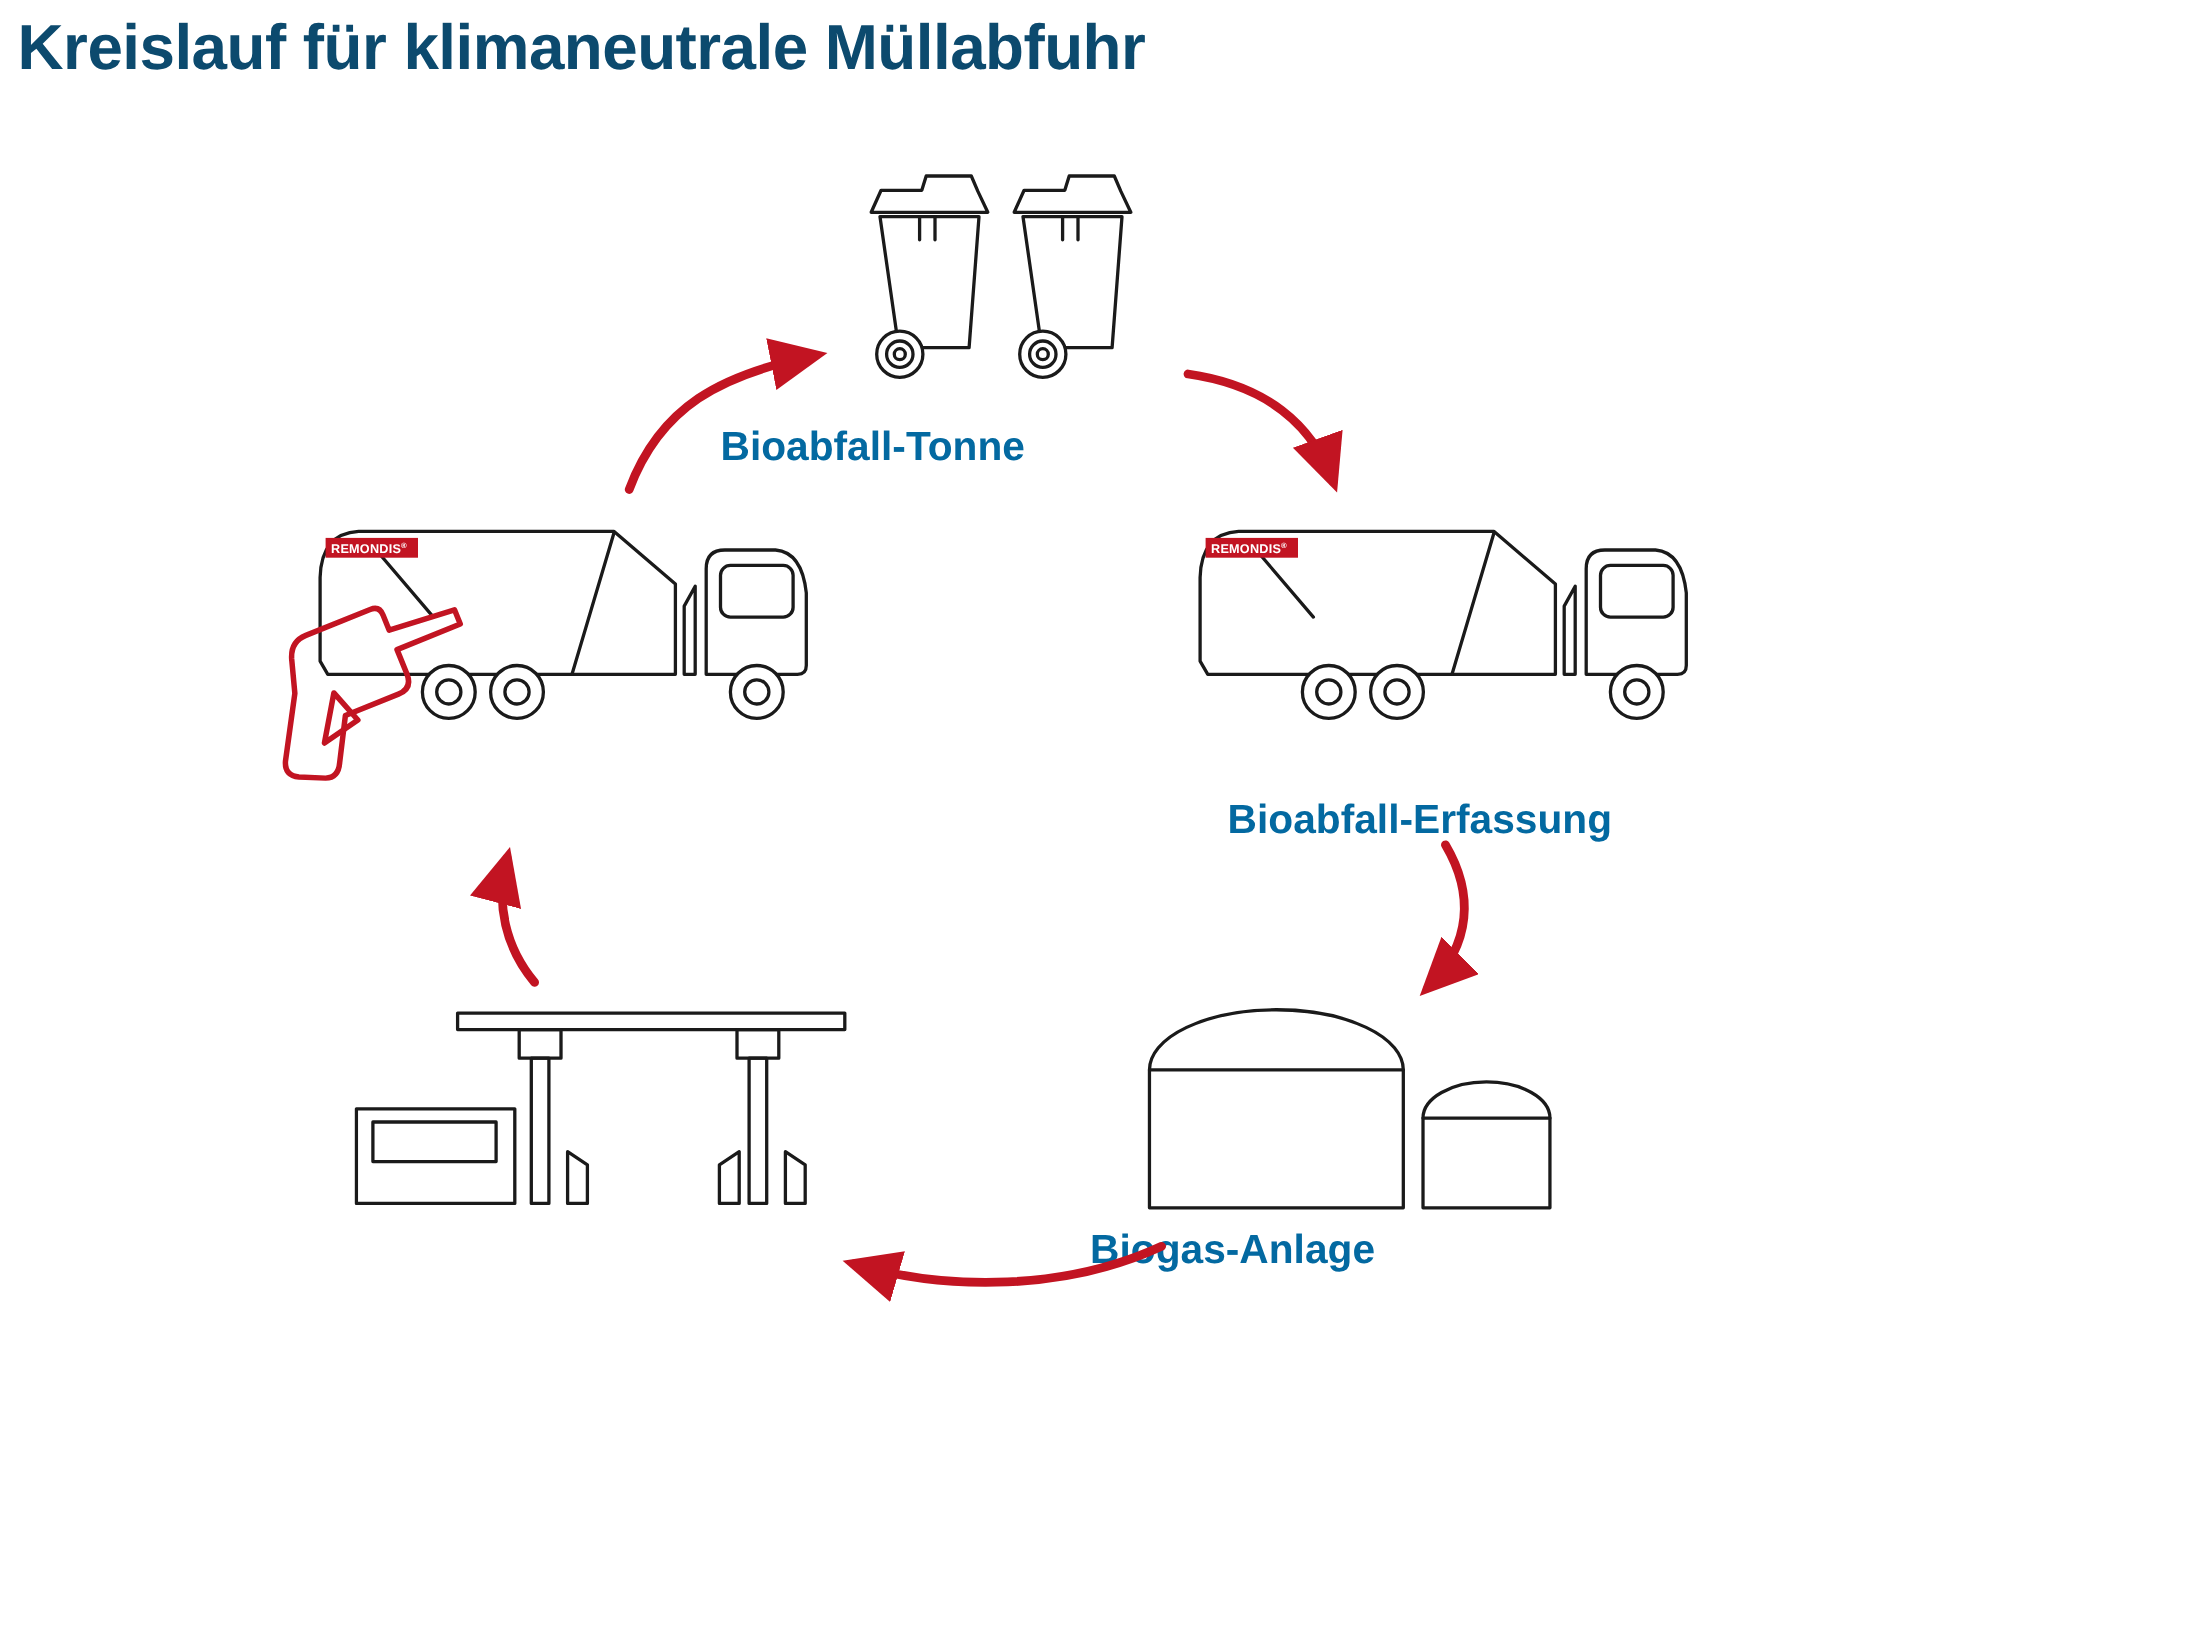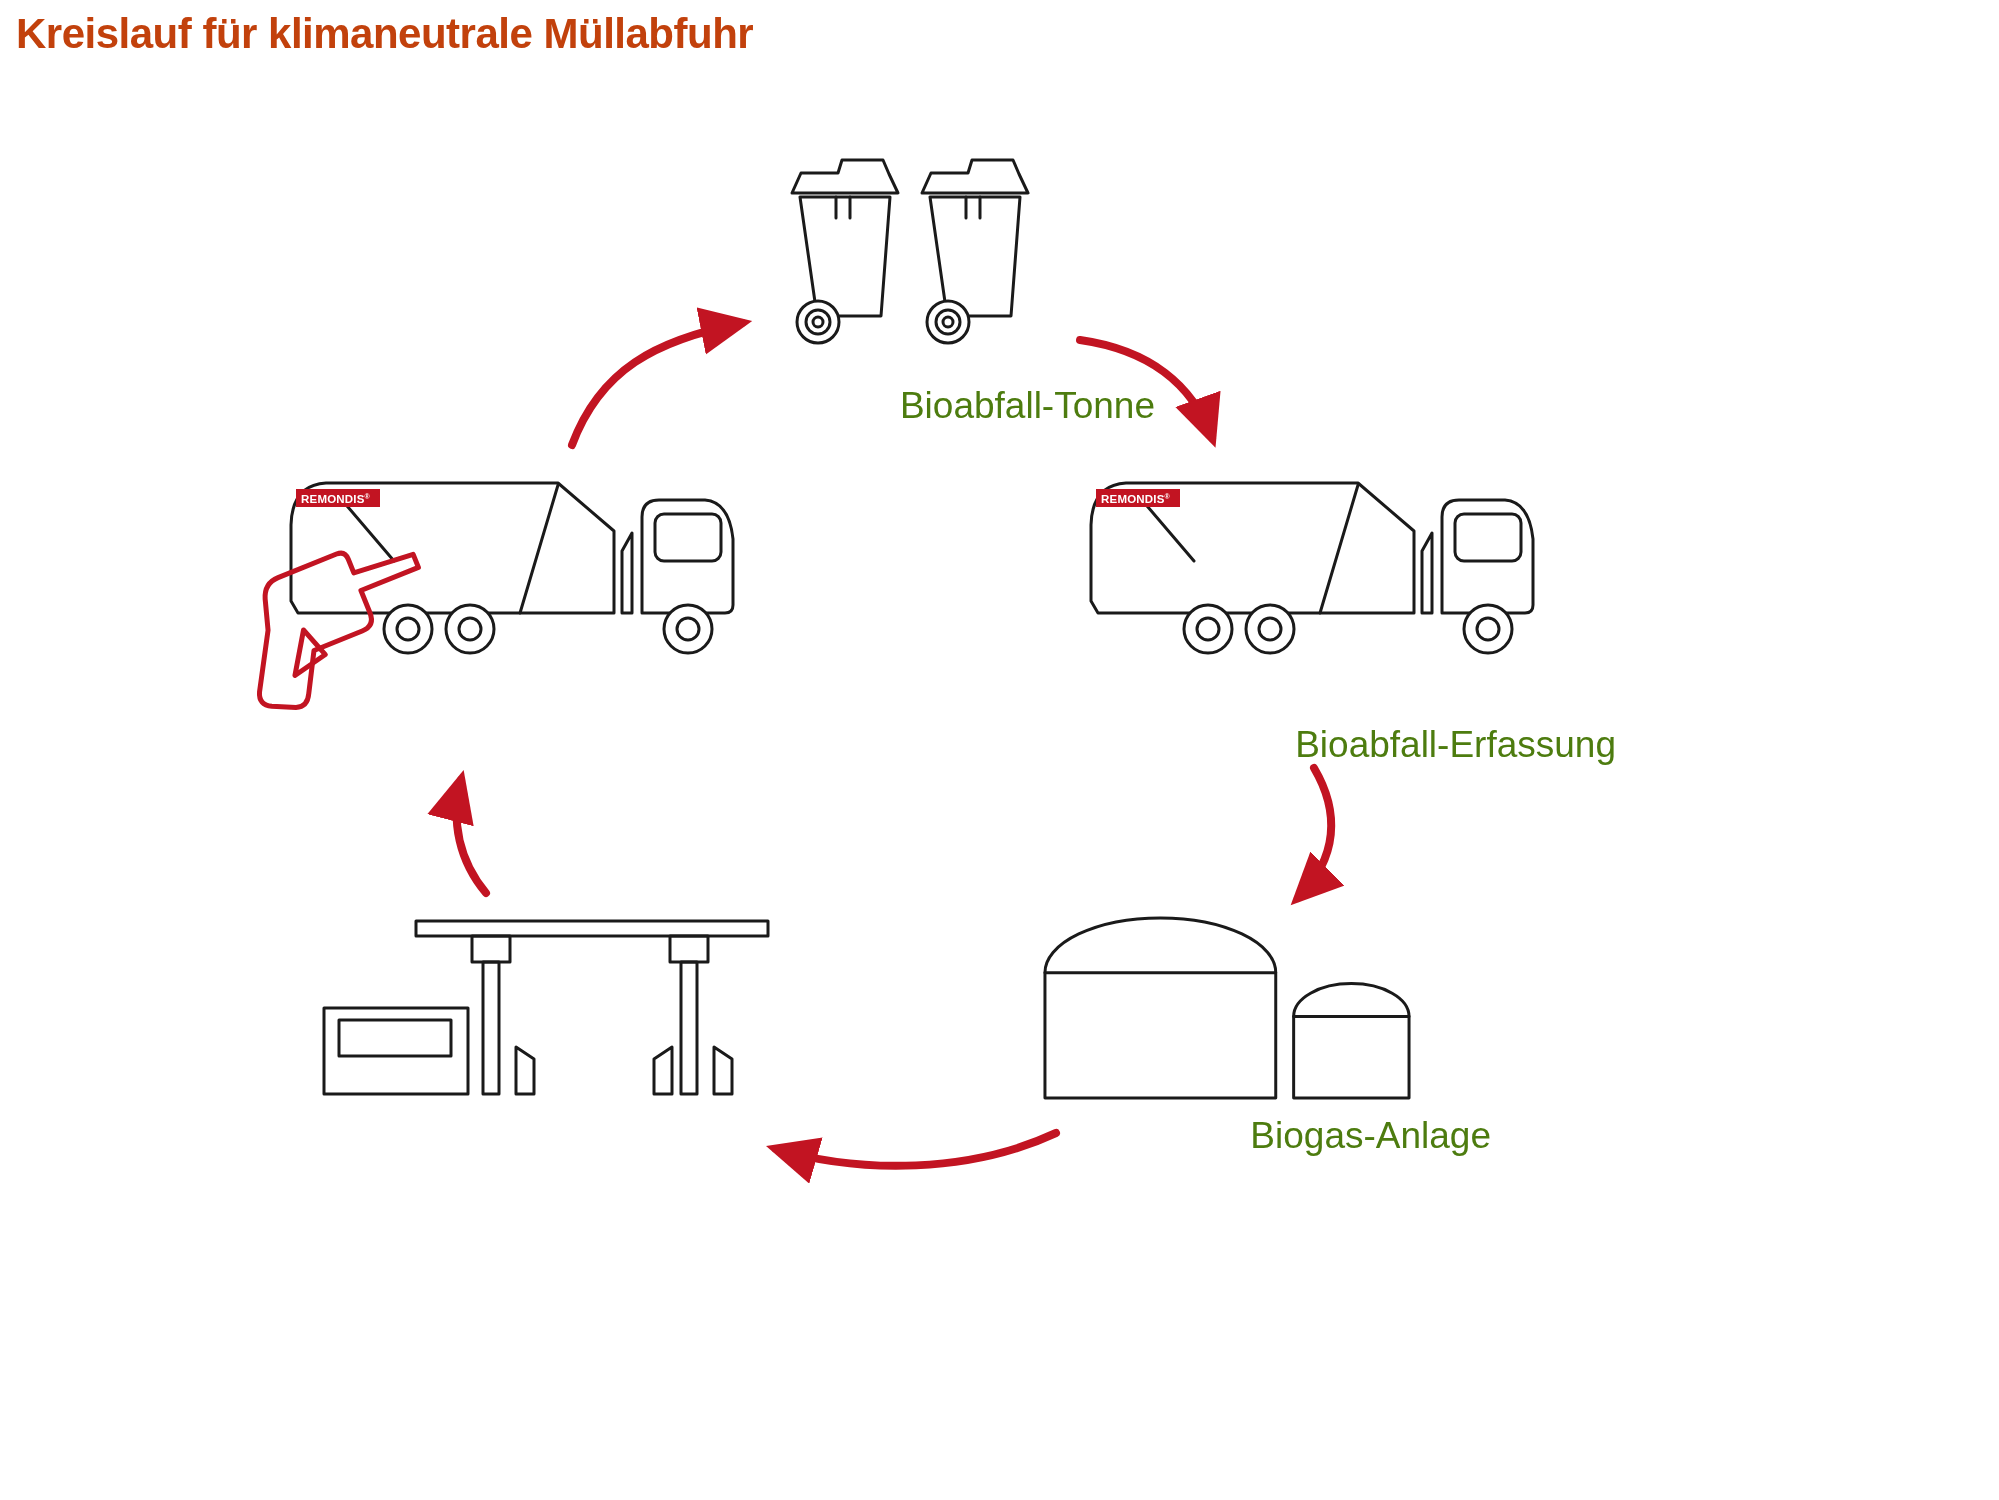--- a/index.html
+++ b/index.html
@@ -1,21 +1,21 @@
 <!DOCTYPE html>
 <html style="--accent: #c21422; --ink: #1a1a1a;"><head>
 <meta charset="utf-8">
 <style>
   :root { --accent:#c21422; --ink:#1a1a1a; }
   * { box-sizing: border-box; }
   body { margin:0; background:#ffffff; font-family:"Liberation Sans", sans-serif; color:#111; }
   .canvas { position:relative; width:1999px; height:1500px; background:#fff; overflow:hidden; }
   .abs { position:absolute; }
-  .title { font-size:42px; font-weight:700; letter-spacing:-0.5px; color:#c2410c; }
-  .node-label { font-size:37px; font-weight:400; color:#4d7c0f; text-align:right; white-space:nowrap; }
+  .title { font-size:58px; font-weight:700; letter-spacing:-0.5px; color:#0c4a6e; }
+  .node-label { font-size:37px; font-weight:700; color:#0369a1; text-align:left; white-space:nowrap; }
   .node-label sub { font-size:0.58em; position:relative; top:0.28em; vertical-align:baseline; }
   svg { display:block; }
   .ink { stroke:var(--ink); stroke-width:3; fill:none; stroke-linejoin:round; stroke-linecap:round; }
   .ink-fill-white { stroke:var(--ink); stroke-width:3; fill:#ffffff; stroke-linejoin:round; }
   .badge { fill:var(--accent); stroke:none; }
   .badge-text { fill:#ffffff; font-weight:700; font-size:11.5px; font-family:"Liberation Sans", sans-serif; letter-spacing:0.2px; }
   .red-line { stroke:var(--accent); stroke-width:5; fill:none; stroke-linejoin:round; stroke-linecap:round; }
   .arrow { stroke:var(--accent); stroke-width:8; fill:none; stroke-linecap:round; }
   .arrow-head { fill:var(--accent); }
 </style>

